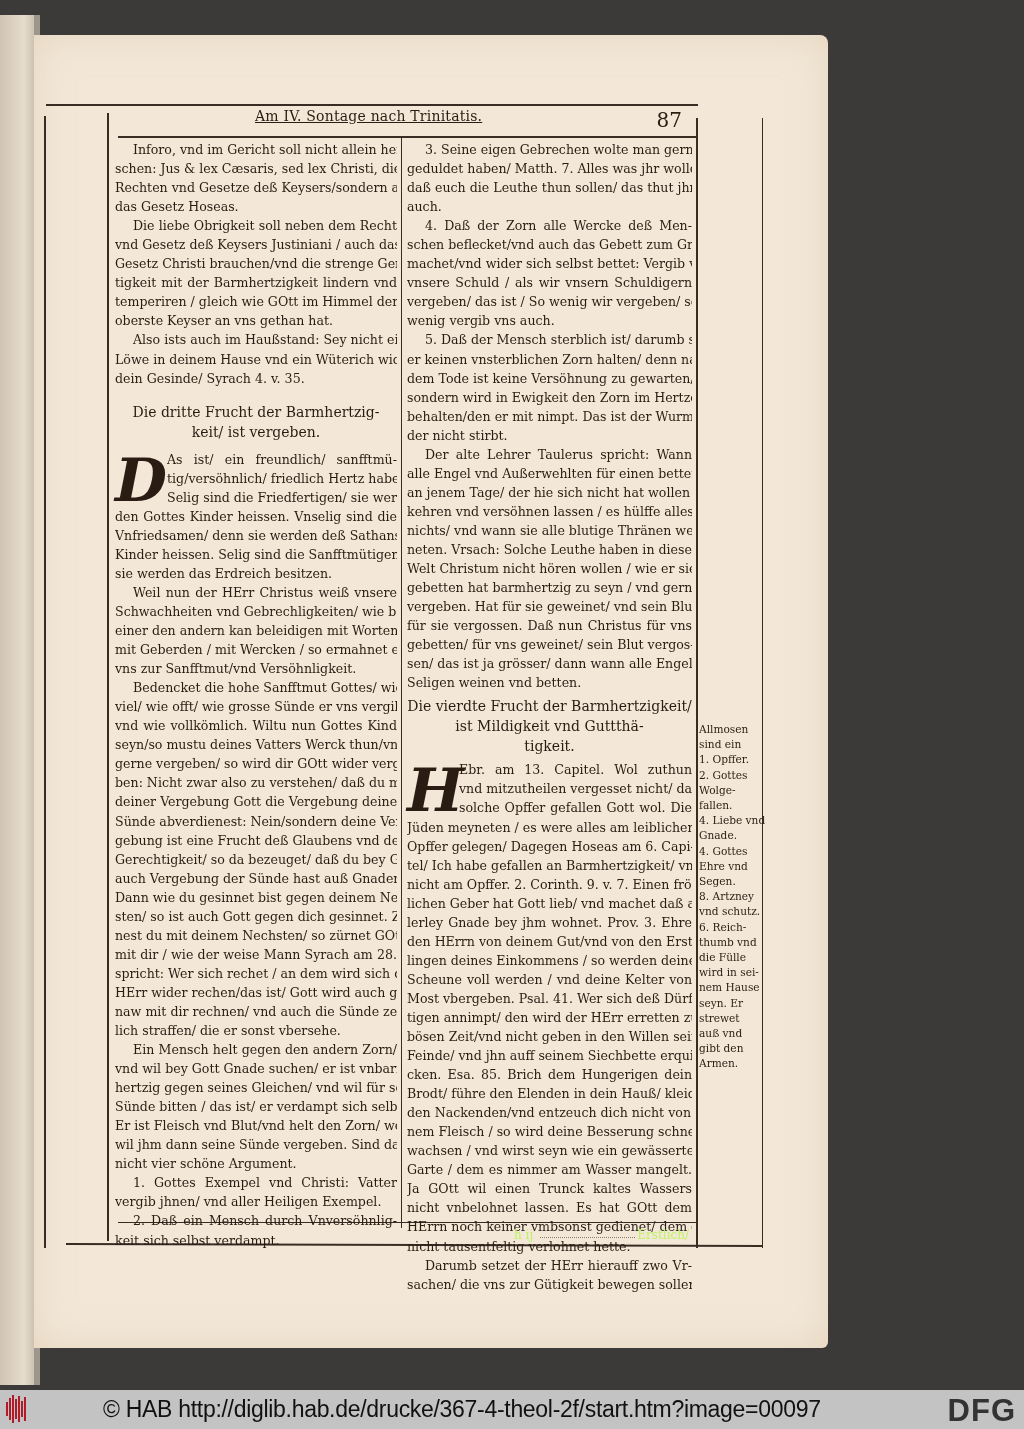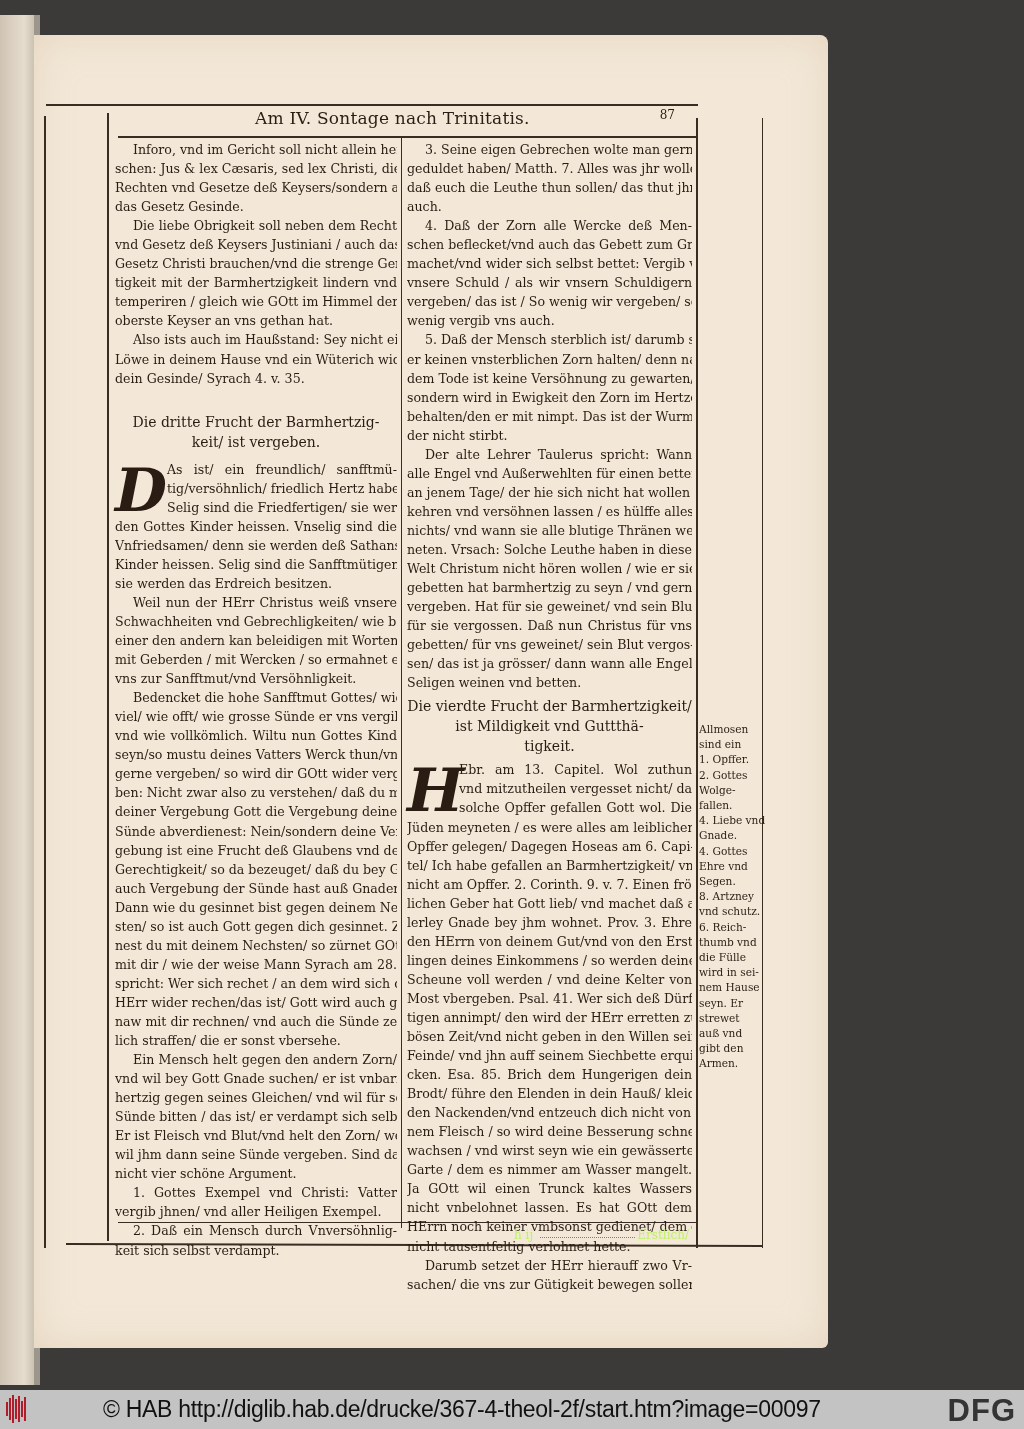--- a/index.html
+++ b/index.html
@@ -4,22 +4,22 @@
 <style>
   html,body{margin:0;padding:0;}
   body{width:1024px;height:1429px;position:relative;overflow:hidden;background:#3b3838;font-family:"DejaVu Serif",serif;}
   .scan{position:absolute;left:0;top:0;width:1024px;height:1390px;background:#3c3939;}
   .prev-leaf{position:absolute;left:0;top:15px;width:40px;height:1370px;background:linear-gradient(90deg,#cfc4b4,#e6dccd 60%,#bdb3a3);}
   .prev-leaf:after{content:"";position:absolute;right:0;top:0;width:6px;height:100%;background:#9d968c;}
   .page{position:absolute;left:34px;top:35px;width:794px;height:1313px;background:#f3e8d8;border-radius:0 8px 6px 0;
         box-shadow:inset 0 0 40px rgba(190,160,120,0.25);}
   .rule{position:absolute;background:#3a2c22;}
   .head{position:absolute;left:255px;top:108px;width:445px;height:28px;color:#2b1d14;}
-  .head-title{position:absolute;left:0;top:0;font-size:17px;letter-spacing:0.2px;white-space:nowrap;}
-  .head-num{position:absolute;right:25px;top:0;font-size:12px;}
+  .head-title{position:absolute;left:0;top:0;font-size:14px;letter-spacing:0.2px;white-space:nowrap;text-decoration:underline;}
+  .head-num{position:absolute;right:18px;top:0;font-size:20px;}
   .col{position:absolute;color:#2a1c13;font-size:12.6px;line-height:19.05px;}
   .col p{margin:0;}
   .ln{display:block;white-space:nowrap;overflow:hidden;text-align:justify;text-align-last:justify;}
   .ln.last{text-align-last:left;}
   .ln.ind{padding-left:18px;}
   .heading{text-align:center;font-size:14px;line-height:20px;margin:6px 0 6px 0;}
   .heading .ln{text-align:center;text-align-last:center;}
   .initial-wrap{position:relative;}
   .initial{position:absolute;left:0;top:2px;width:48px;height:56px;font-size:60px;line-height:56px;font-weight:bold;color:#2a1c13;font-family:"DejaVu Serif",serif;font-style:italic;}
   .ln.dropped{padding-left:52px;}
@@ -56,36 +56,36 @@
 <div class="head">
   <span class="head-title">Am IV. Sontage nach Trinitatis.</span>
   <span class="head-num">87</span>
 </div>
 
 <div class="col" style="left:115px;top:140px;width:282px;">
   <p>
     <span class="ln ind">Inforo, vnd im Gericht soll nicht allein herr-</span>
     <span class="ln">schen: Jus &amp; lex Cæsaris, sed lex Christi, die</span>
     <span class="ln">Rechten vnd Gesetze deß Keysers/sondern auch</span>
-    <span class="ln last">das Gesetz Gesinde.</span>
+    <span class="ln last">das Gesetz Hoseas.</span>
   </p>
   <p>
     <span class="ln ind">Die liebe Obrigkeit soll neben dem Recht</span>
     <span class="ln">vnd Gesetz deß Keysers Justiniani / auch das</span>
     <span class="ln">Gesetz Christi brauchen/vnd die strenge Gerech-</span>
     <span class="ln">tigkeit mit der Barmhertzigkeit lindern vnd</span>
     <span class="ln">temperiren / gleich wie GOtt im Himmel der</span>
     <span class="ln last">oberste Keyser an vns gethan hat.</span>
   </p>
   <p>
     <span class="ln ind">Also ists auch im Haußstand: Sey nicht ein</span>
     <span class="ln">Löwe in deinem Hause vnd ein Wüterich wider</span>
     <span class="ln last">dein Gesinde/ Syrach 4. v. 35.</span>
   </p>
-  <div class="heading" style="margin-top:24px;margin-bottom:8px;">
+  <div class="heading" style="margin-top:14px;margin-bottom:8px;">
     <span class="ln">Die dritte Frucht der Barmhertzig-</span>
     <span class="ln">keit/ ist vergeben.</span>
   </div>
   <div class="initial-wrap">
     <span class="initial">D</span>
     <span class="ln dropped">As ist/ ein freundlich/ sanfftmü-</span>
     <span class="ln dropped">tig/versöhnlich/ friedlich Hertz haben.</span>
     <span class="ln dropped">Selig sind die Friedfertigen/ sie wer-</span>
     <span class="ln">den Gottes Kinder heissen.   Vnselig sind die</span>
     <span class="ln">Vnfriedsamen/ denn sie werden deß Sathans</span>

